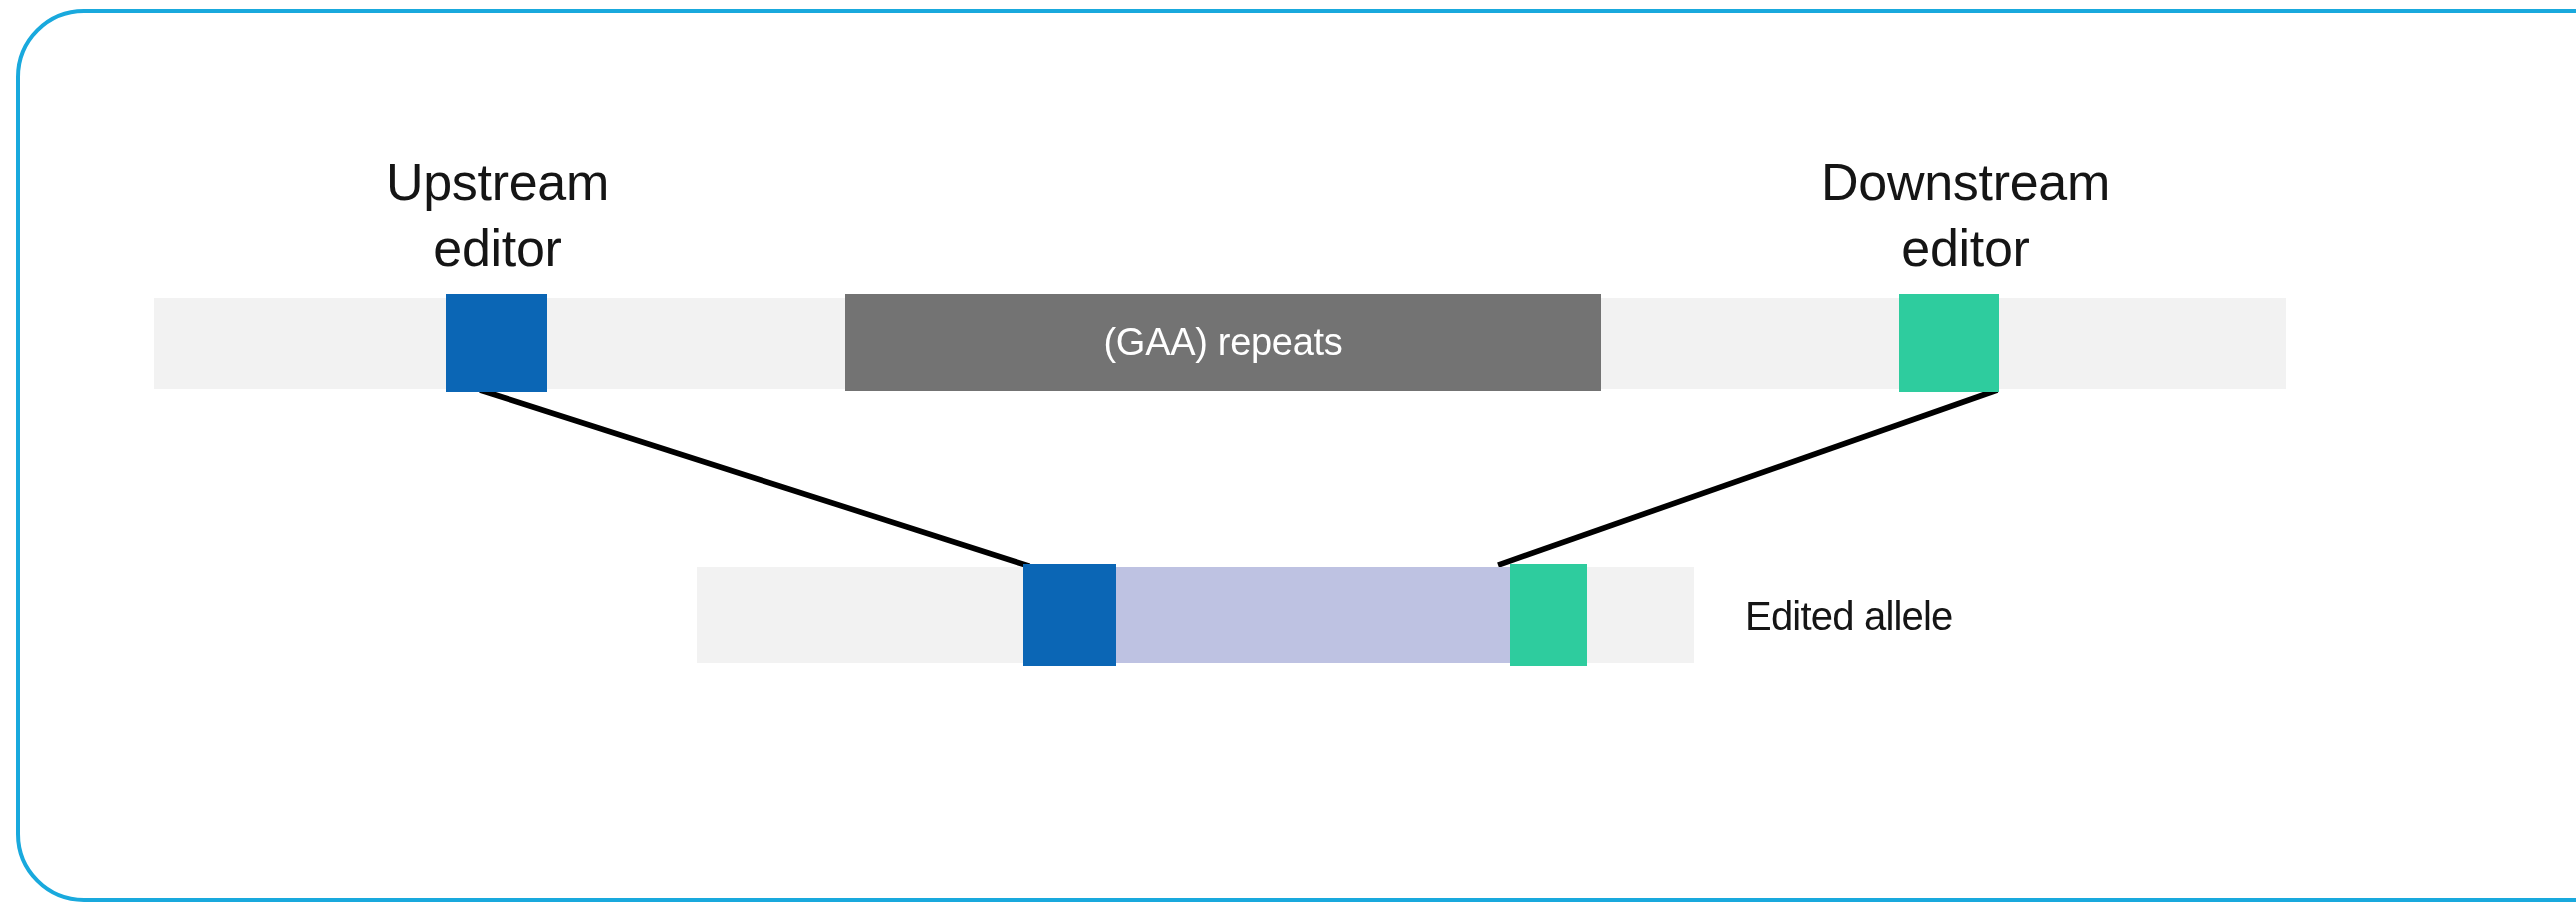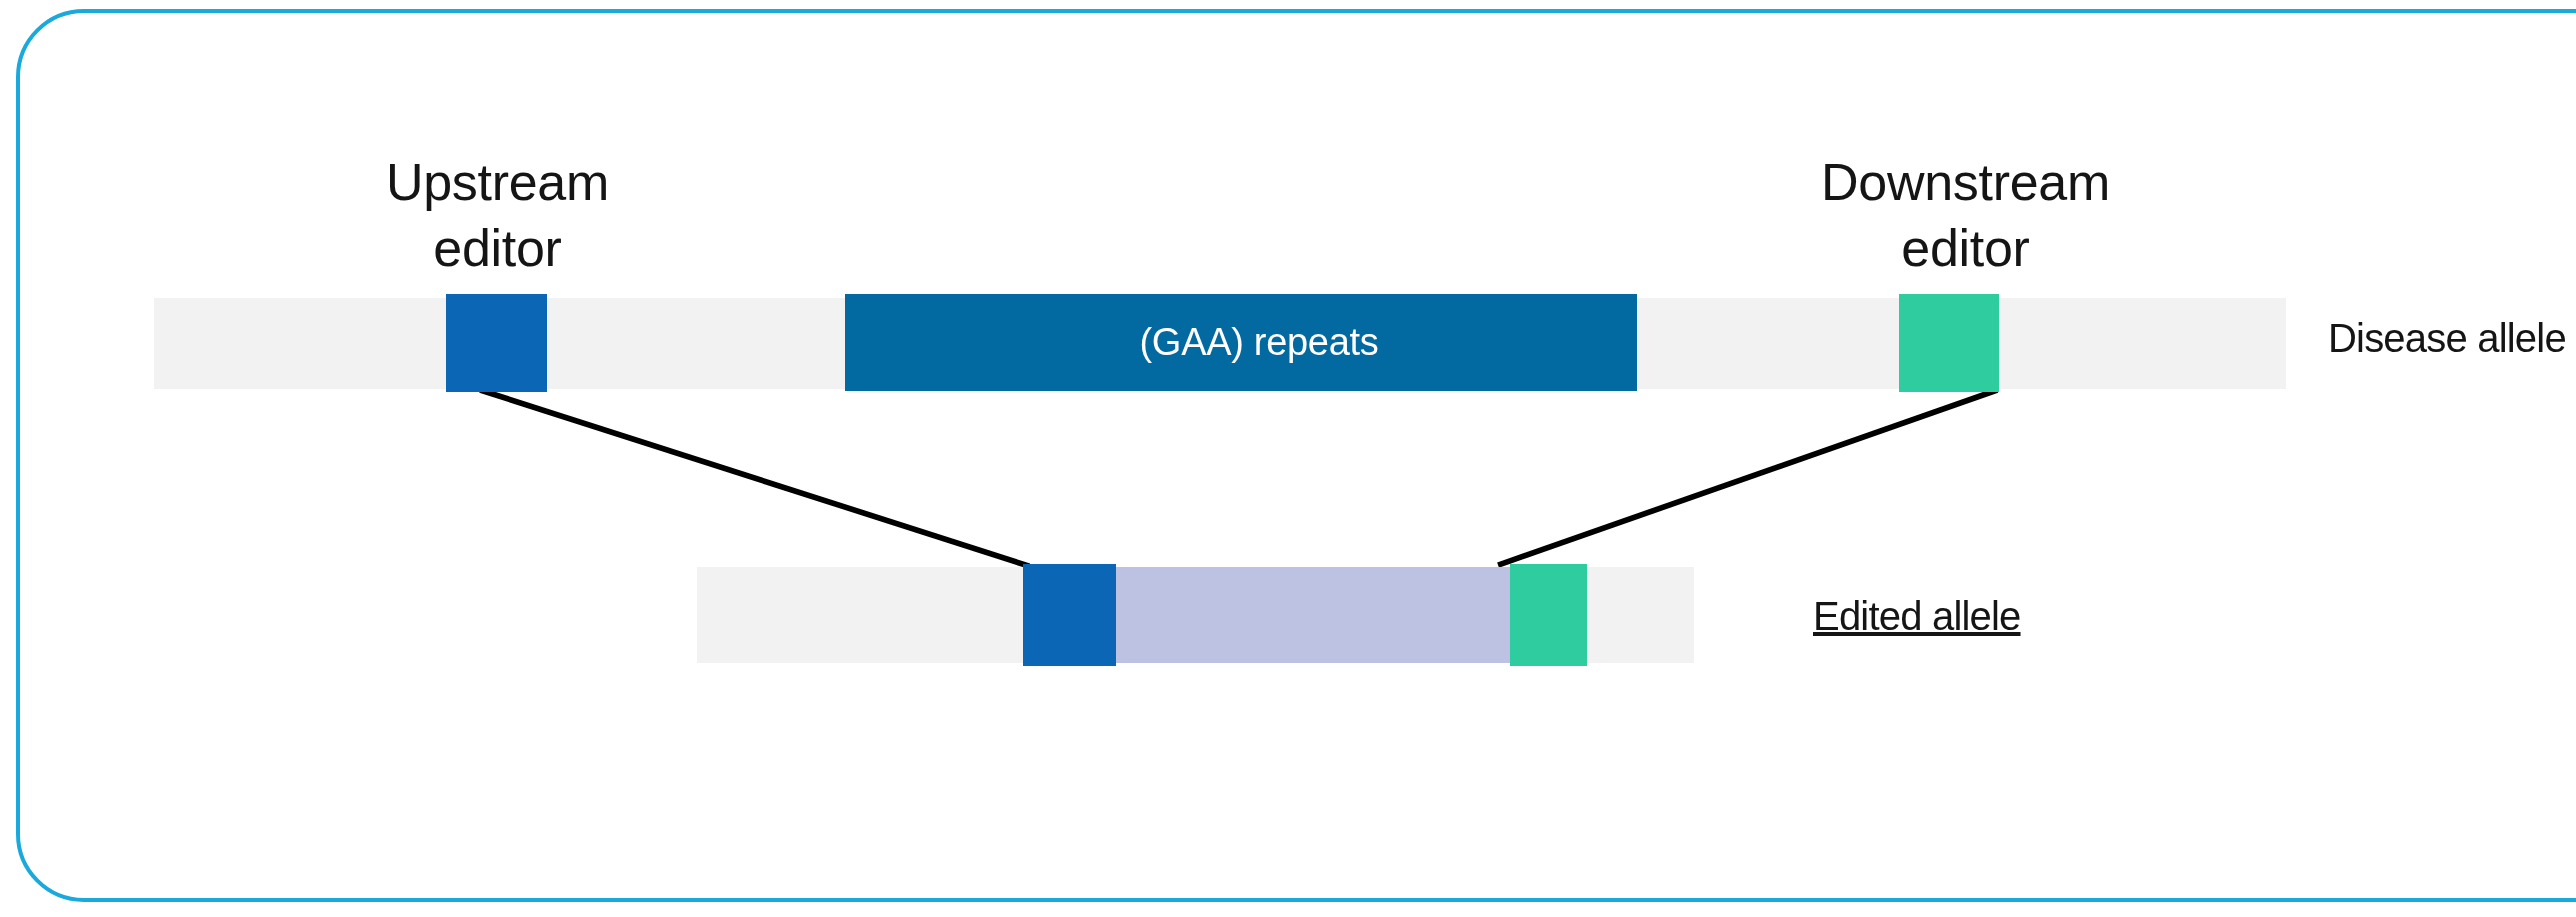--- a/index.html
+++ b/index.html
@@ -85,25 +85,24 @@
     top: 294px;
     width: 101px;
     height: 98px;
     background: #0b66b5;
   }
   #seg-gaa-repeats {
     left: 845px;
     top: 294px;
     width: 756px;
     height: 97px;
-    background: #0369a1;
+    background: #737373;
     display: flex;
     align-items: center;
     justify-content: center;
-    padding-left: 36px;
   }
   #gaa-repeats-text {
     color: #ffffff;
     font-size: 38px;
     letter-spacing: -0.3px;
     font-family: "Liberation Sans", sans-serif;
   }
   #seg-downstream-editor-disease {
     left: 1899px;
     top: 294px;
@@ -152,23 +151,22 @@
     font-size: 40px;
     letter-spacing: -0.8px;
     white-space: nowrap;
     font-family: "Liberation Sans", sans-serif;
   }
   #caption-disease {
     left: 2328px;
     top: 316px;
   }
   #caption-edited {
-    left: 1813px;
+    left: 1745px;
     top: 594px;
-    text-decoration: underline;
   }
 </style>
 </head>
 <body>
 
 <div id="canvas">
 
   <div id="frame"></div>
 
   <svg id="connectors" viewBox="0 0 5410 1780" xmlns="http://www.w3.org/2000/svg">
@@ -185,21 +183,20 @@
   <div class="allele-bar" id="disease-bar"></div>
 
   <div class="segment" id="seg-upstream-editor-disease"></div>
 
   <div class="segment" id="seg-gaa-repeats">
     <span id="gaa-repeats-text">(GAA) repeats</span>
   </div>
 
   <div class="segment" id="seg-downstream-editor-disease"></div>
 
-  <div class="allele-caption" id="caption-disease">Disease allele</div>
 
   <div class="allele-bar" id="edited-bar"></div>
 
   <div class="segment" id="seg-excised-junction"></div>
 
   <div class="segment" id="seg-upstream-editor-edited"></div>
 
   <div class="segment" id="seg-downstream-editor-edited"></div>
 
   <div class="allele-caption" id="caption-edited">Edited allele</div>

